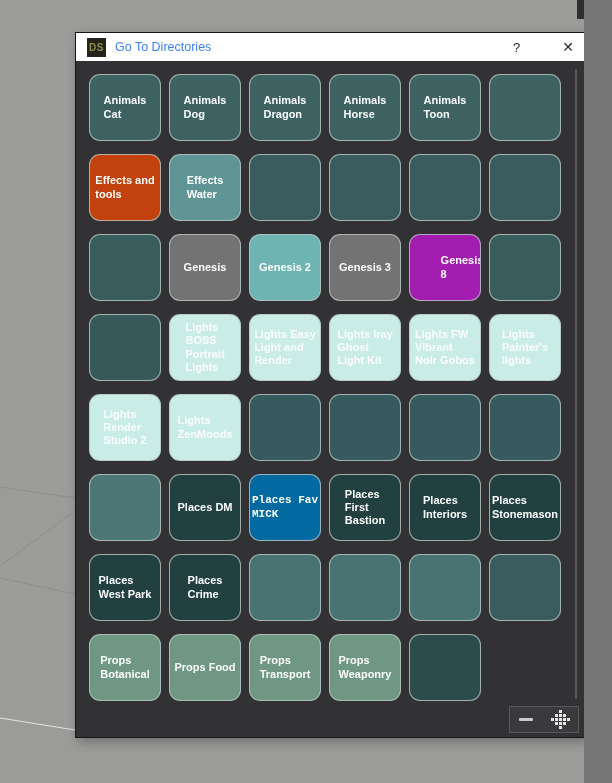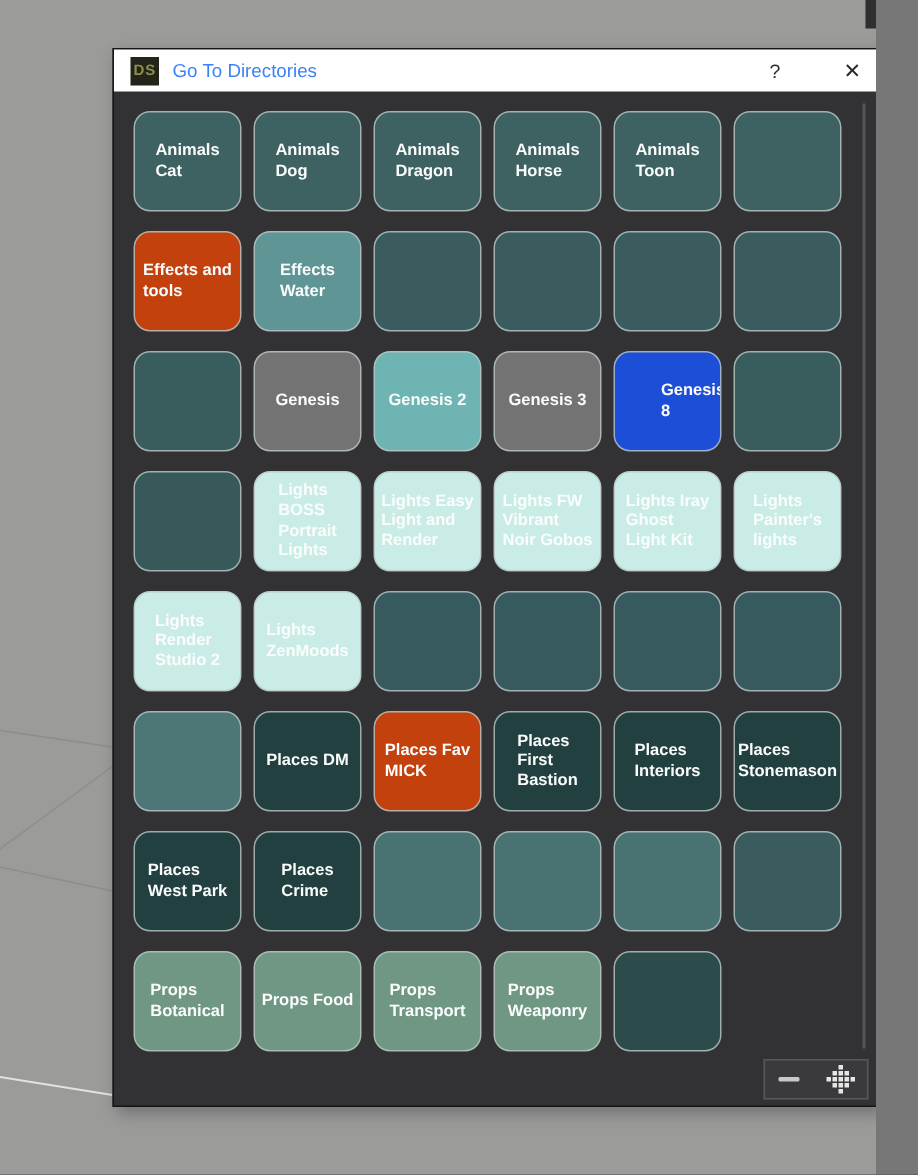--- a/index.html
+++ b/index.html
@@ -121,51 +121,51 @@
         <div class="btn" style="background: rgb(95, 149, 149);">Effects
 Water</div>
         <div class="btn" style="background: rgb(58, 92, 94);"></div>
         <div class="btn" style="background: rgb(58, 92, 94);"></div>
         <div class="btn" style="background: rgb(58, 92, 94);"></div>
         <div class="btn" style="background: rgb(58, 92, 94);"></div>
         <div class="btn" style="background: rgb(57, 92, 93);"></div>
         <div class="btn" style="background: #737373;">Genesis</div>
         <div class="btn" style="background: rgb(109, 180, 179);">Genesis 2</div>
         <div class="btn" style="background: #737373;">Genesis 3</div>
-        <div class="btn" style="background: #1d4ed8; padding-left: 36px;">Genesis 8</div>
+        <div class="btn" style="background: #a21caf; padding-left: 36px;">Genesis 8</div>
         <div class="btn" style="background: rgb(57, 92, 93);"></div>
         <div class="btn" style="background: rgb(55, 89, 90);"></div>
         <div class="btn" style="background: rgb(201, 236, 230);">Lights
 BOSS
 Portrait
 Lights</div>
         <div class="btn" style="background: rgb(201, 236, 230);">Lights Easy
 Light and
 Render</div>
+        <div class="btn" style="background: rgb(201, 236, 230);">Lights Iray
+Ghost
+Light Kit</div>
         <div class="btn" style="background: rgb(201, 236, 230);">Lights FW
 Vibrant
 Noir Gobos</div>
-        <div class="btn" style="background: rgb(201, 236, 230);">Lights Iray
-Ghost
-Light Kit</div>
         <div class="btn" style="background: rgb(201, 236, 230);">Lights
 Painter's
 lights</div>
         <div class="btn" style="background: rgb(201, 236, 230);">Lights
 Render
 Studio 2</div>
         <div class="btn" style="background: rgb(201, 236, 230);">Lights
 ZenMoods</div>
         <div class="btn" style="background: rgb(54, 90, 94);"></div>
         <div class="btn" style="background: rgb(54, 90, 94);"></div>
         <div class="btn" style="background: rgb(54, 90, 94);"></div>
         <div class="btn" style="background: rgb(54, 90, 94);"></div>
         <div class="btn" style="background: rgb(77, 119, 119);"></div>
         <div class="btn" style="background: rgb(33, 64, 63);">Places DM</div>
-        <div class="btn" style="background: #c2410c;">Places Fav
+        <div class="btn" style="background: #0369a1; font-family: Liberation Mono, monospace;">Places Fav
 MICK</div>
         <div class="btn" style="background: rgb(33, 64, 63);">Places
 First
 Bastion</div>
         <div class="btn" style="background: rgb(33, 64, 63);">Places
 Interiors</div>
         <div class="btn" style="background: rgb(33, 64, 63);">Places
 Stonemason</div>
         <div class="btn" style="background: rgb(33, 64, 63);">Places
 West Park</div>

